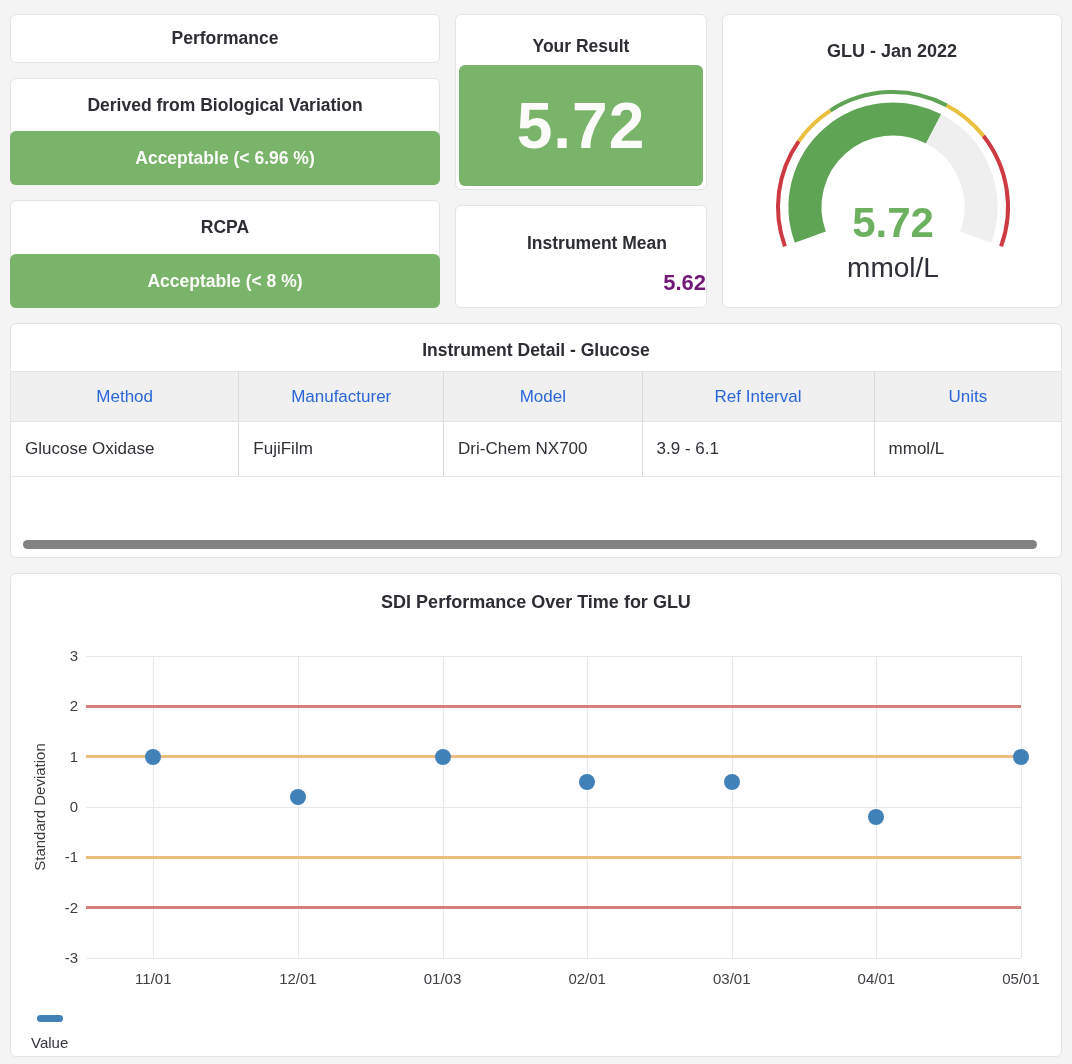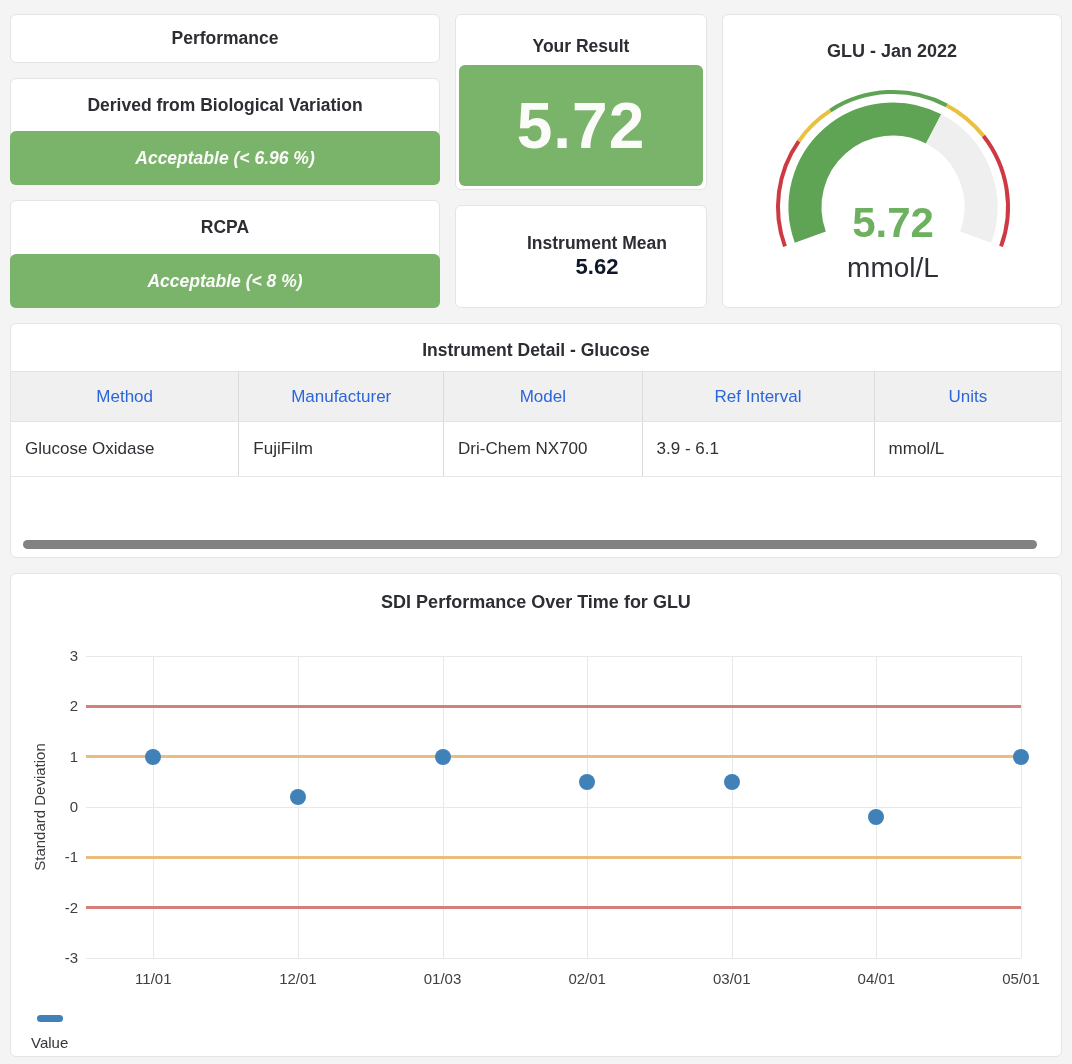--- a/index.html
+++ b/index.html
@@ -20,33 +20,33 @@
   .top-grid { display:grid; grid-template-columns:430px 252px 340px; gap:15px; }
   .col { display:flex; flex-direction:column; gap:15px; }
   .header-card { height:49px; display:flex; align-items:center; justify-content:center; }
   .card-title { font-weight:bold; font-size:17.5px; text-align:center; color:#2c2e33; }
   .metric-card { height:107px; }
   .metric-card.rcpa { height:108px; }
   .metric-card .metric-label { height:52px; display:flex; align-items:center; justify-content:center; }
   .badge {
     position:absolute; left:-1px; right:-1px; bottom:-1px; height:54px;
     border-radius:6px; display:flex; align-items:center; justify-content:center;
-    color:#fbfcf9; font-weight:bold; font-size:17.5px;font-style:italic;
+    color:#fbfcf9; font-weight:bold; font-size:17.5px;
   }
   
   .result-card { height:176px; }
   .result-card .metric-label { height:44px; display:flex; align-items:flex-end; justify-content:center; padding-bottom:2px; }
   .result-box {
     position:absolute; left:3px; right:3px; top:50px; bottom:3px;
     border-radius:6px; display:flex; align-items:center; justify-content:center;
     color:#fbfcf9; font-weight:bold; font-size:64px; letter-spacing:1px;
   }
   .mean-card { height:103px;padding-left:32px; }
   .mean-card .metric-label { height:48px; display:flex; align-items:flex-end; justify-content:center; }
-  .mean-value { text-align:center; font-weight:bold; font-size:22px; color:#0f172a; }
+  .mean-value { text-align:right; margin-top:16px; font-weight:bold; font-size:22px; color:#701a75; }
   
   .gauge-card { height:294px; }
   .gauge-title { position:absolute; top:26px; left:0; right:0; }
   .gauge-card svg { position:absolute; left:0; top:0; width:340px; height:292px; }
   
   .table-card { margin-top:15px; height:235px; overflow:hidden; }
   .table-title { padding-top:16px; height:47px; }
   table { width:100%; border-collapse:collapse; table-layout:fixed; }
   th {
     background:#f0f0f1; color:#2b66d9; font-weight:normal; font-size:17px;

